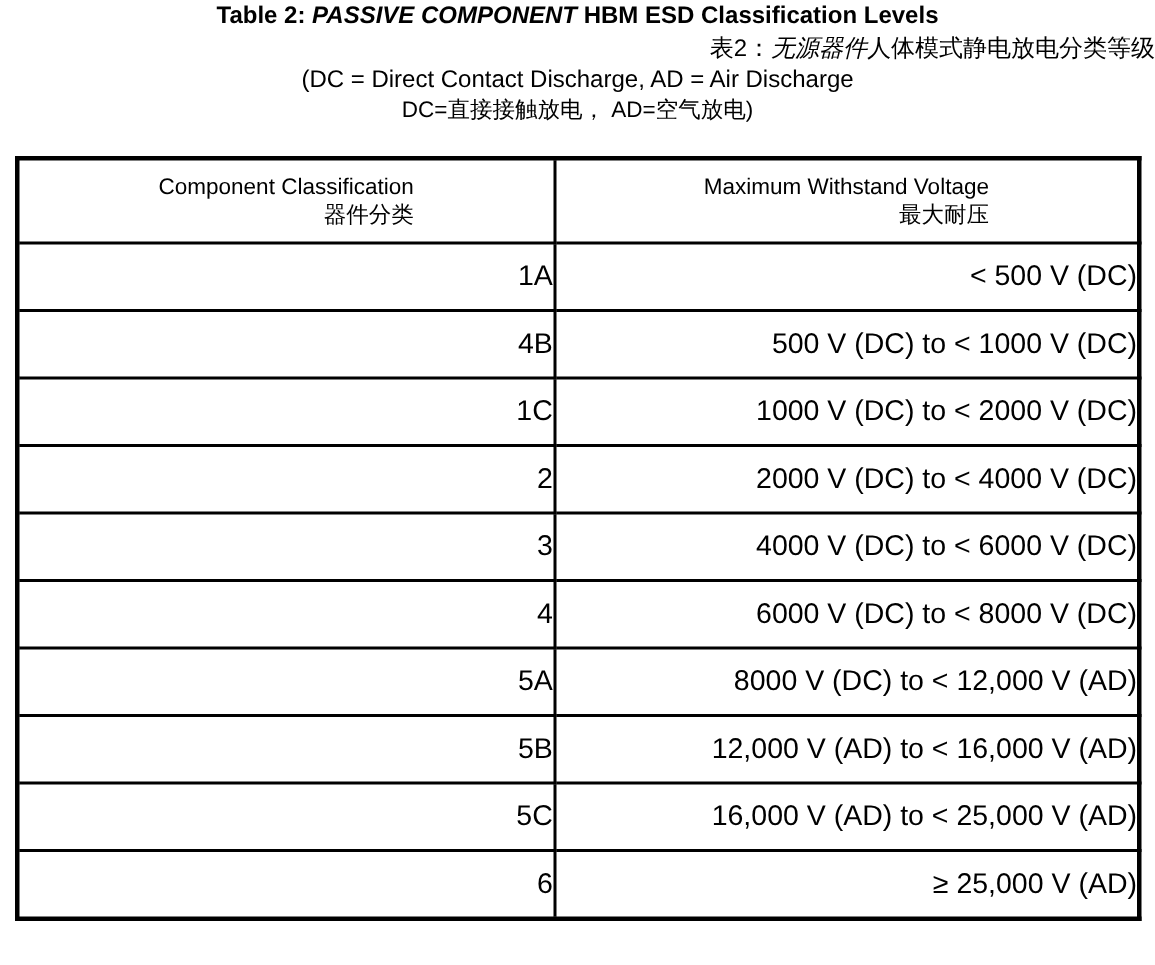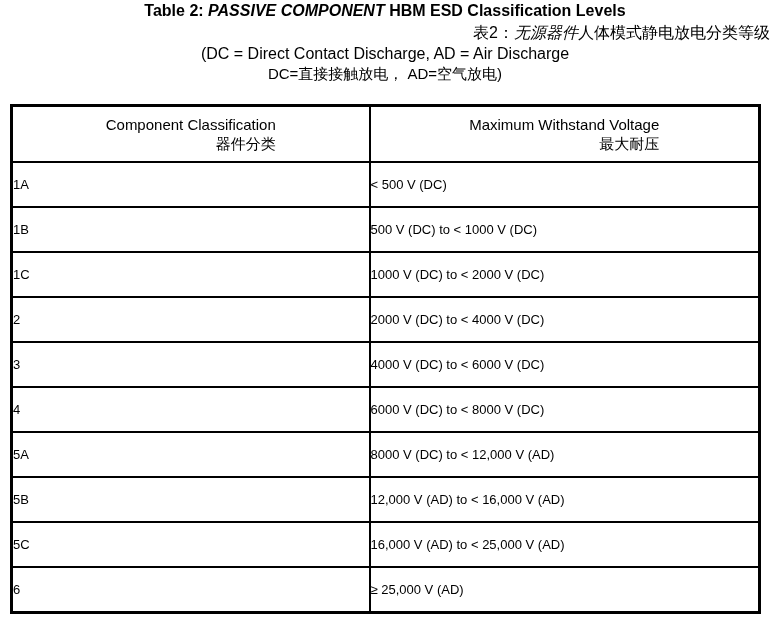--- a/index.html
+++ b/index.html
@@ -69,22 +69,22 @@
     font-size: 15px;
     line-height: 19px;
   }
   .header-zh {
     font-size: 15px;
     line-height: 19px;
     margin-left: 33px;
   }
   td.data-cell {
     height: 43px;
-    text-align: left;
-    font-size: 13px;
+    text-align: right;
+    font-size: 19px;
   }
 </style>
 </head>
 <body>
 
 <div class="page">
 
   <div class="title-block">
     <div class="title-line-1"><span>Table 2: </span><span class="italic">PASSIVE COMPONENT</span><span> HBM ESD Classification Levels</span></div>
     <div class="title-line-2"><span>表2：</span><span class="italic">无源器件</span><span>人体模式静电放电分类等级</span></div>
@@ -113,21 +113,21 @@
         </th>
       </tr>
     </thead>
     <tbody>
     <tr>
       <td class="data-cell"><span>1A</span></td>
       <td class="data-cell"><span>&lt; 500 V (DC)</span></td>
     </tr>
 
     <tr>
-      <td class="data-cell"><span>1B</span></td>
+      <td class="data-cell"><span>4B</span></td>
       <td class="data-cell"><span>500 V (DC) to &lt; 1000 V (DC)</span></td>
     </tr>
 
     <tr>
       <td class="data-cell"><span>1C</span></td>
       <td class="data-cell"><span>1000 V (DC) to &lt; 2000 V (DC)</span></td>
     </tr>
 
     <tr>
       <td class="data-cell"><span>2</span></td>

